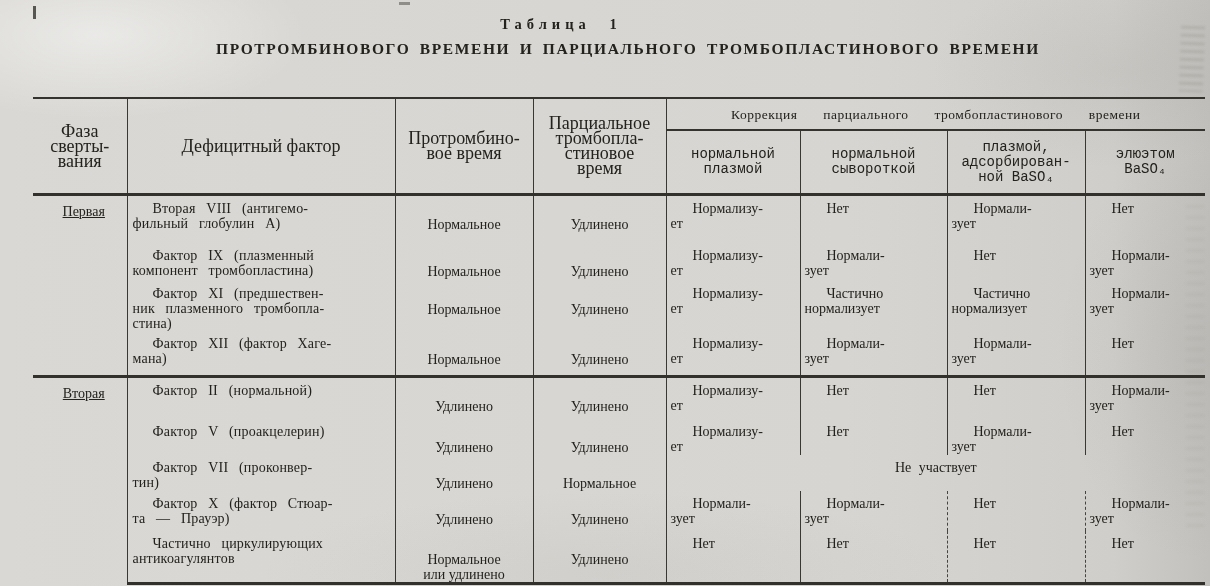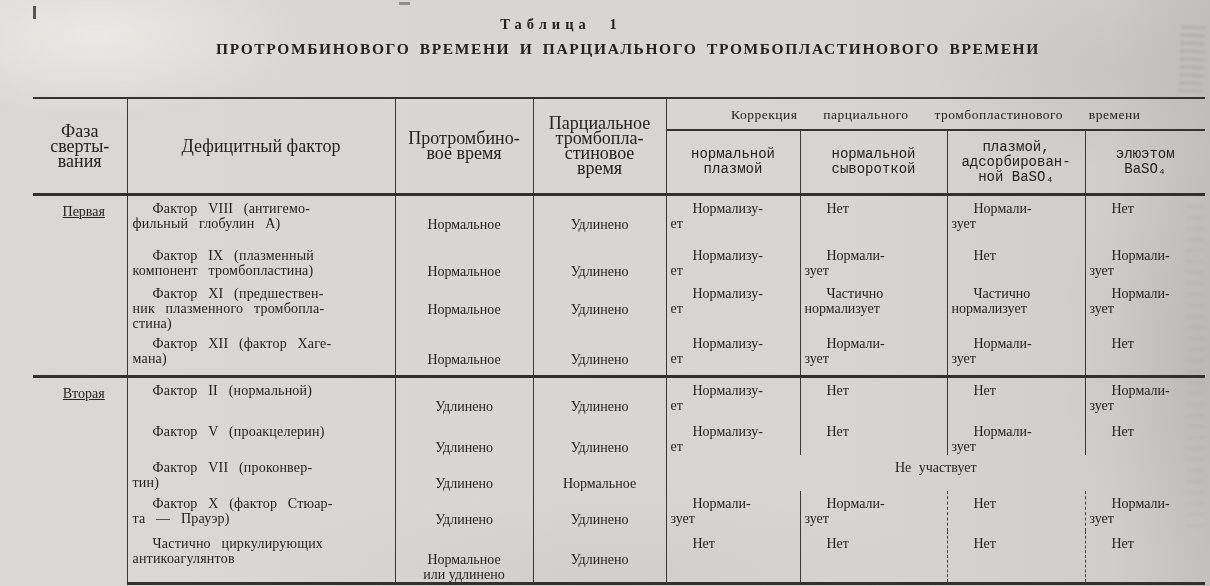--- a/index.html
+++ b/index.html
@@ -122,21 +122,21 @@
       <th class="bl pre">плазмой,
 адсорбирован-
 ной BaSO₄</th>
       <th class="bl pre">элюэтом
 BaSO₄</th>
     </tr>
   </thead>
   <tbody>
     <tr class="rh48">
       <td class="phase" rowspan="4">Первая</td>
-      <td class="factor bl pre">Фактор VIII (антигемо-
+      <td class="factor bl pre">Вторая VIII (антигемо-
 фильный глобулин А)</td>
       <td class="val bl pre">Нормальное</td>
       <td class="val bl pre">Удлинено</td>
       <td class="corr bl pre">Нормализу-
 ет</td>
       <td class="corr bl pre">Нет</td>
       <td class="corr bl pre">Нормали-
 зует</td>
       <td class="corr bl pre">Нет</td>
     </tr>

